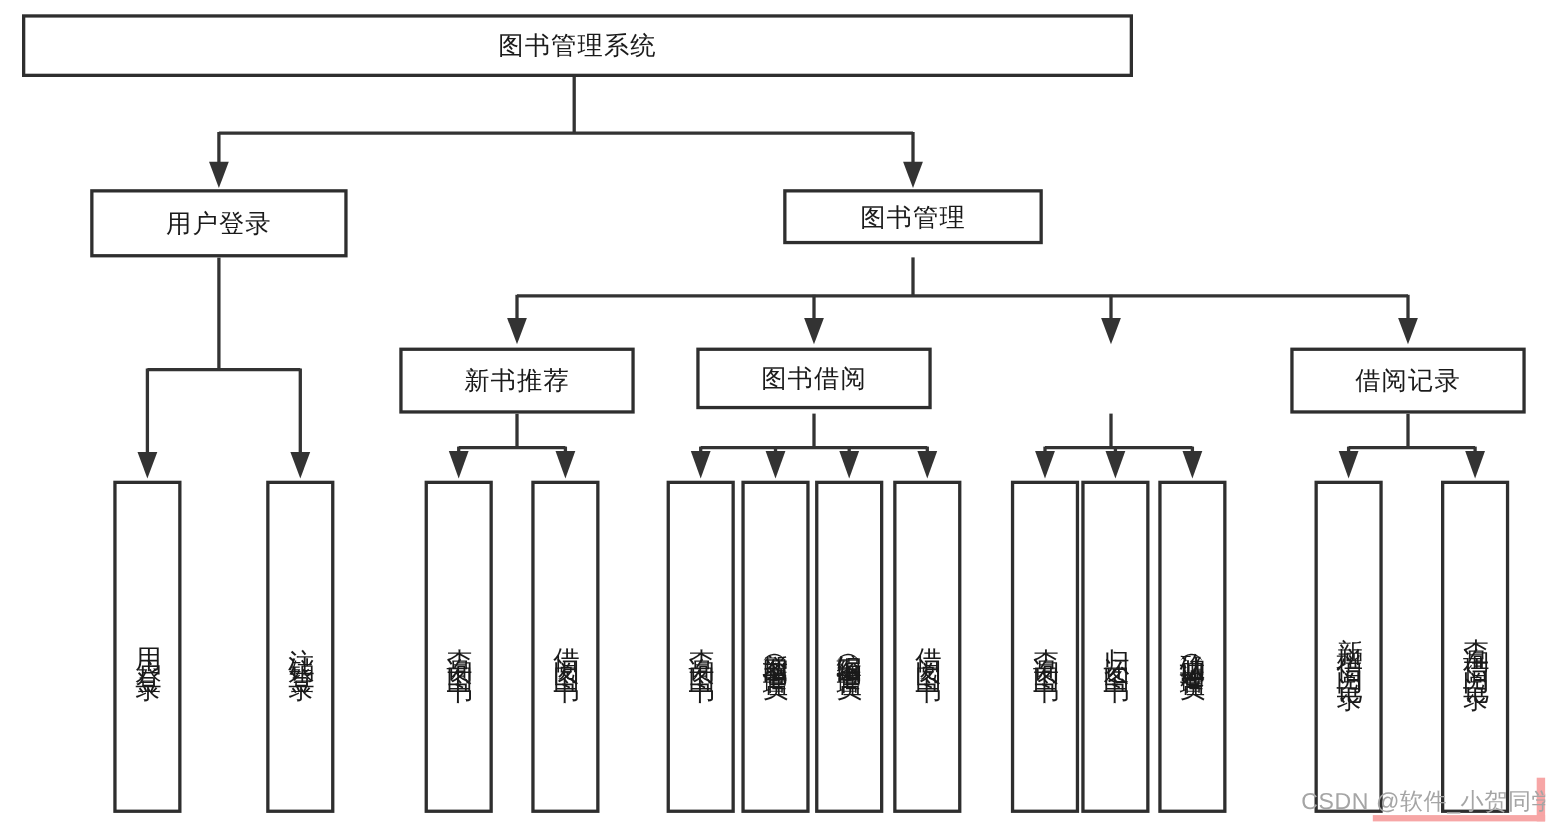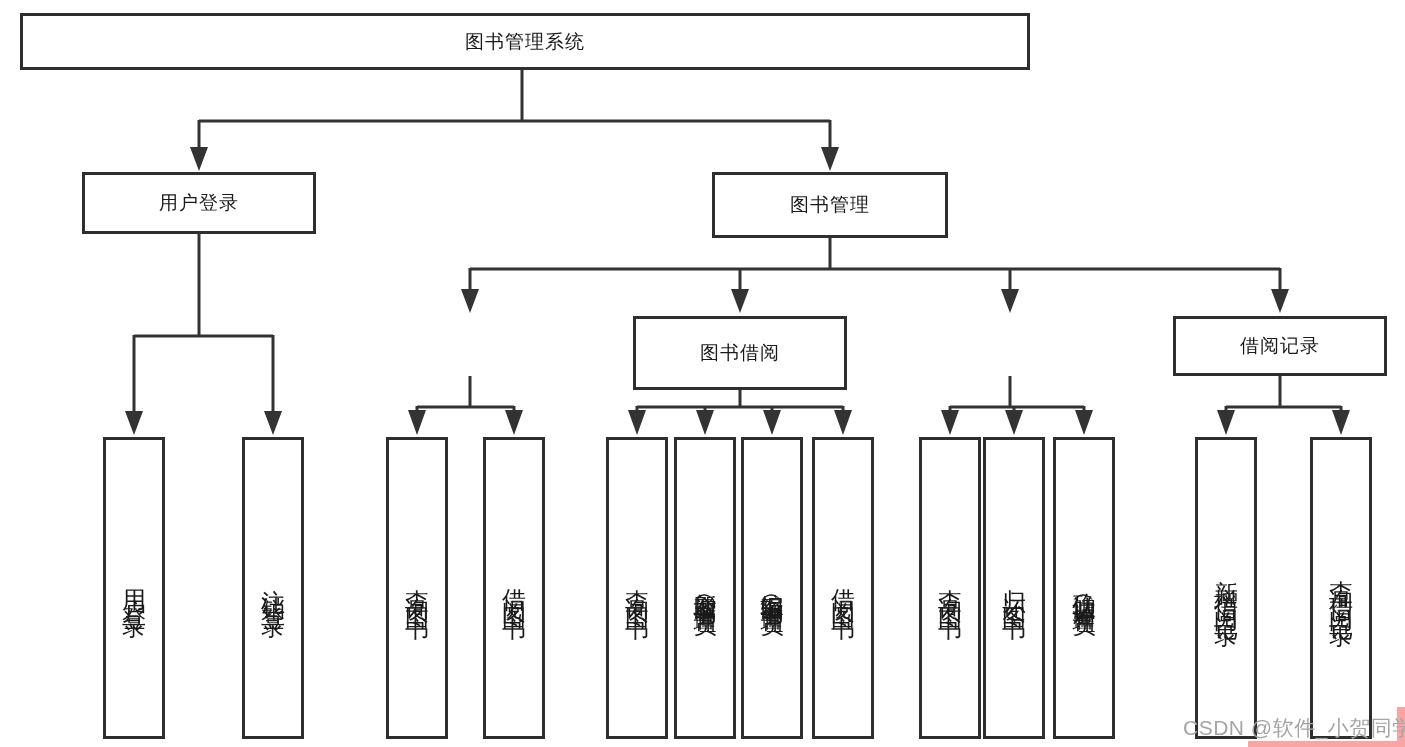--- a/index.html
+++ b/index.html
@@ -9,21 +9,21 @@
     font-family:"Liberation Sans", sans-serif;
     color:#1a1a1a;
   }
   .wires { position:absolute; left:0; top:0; width:1405px; height:747px; }
 
   .hnode {
     position:absolute; box-sizing:border-box;
     background:#ffffff; border:3px solid #2e2e2e;
     display:flex; align-items:center; justify-content:center;
   }
-  .hlabel { font-size:19px; letter-spacing:1px; }
+  .hlabel { font-size:23px; letter-spacing:1px; }
 
   .leaf {
     position:absolute; box-sizing:border-box;
     top:437px; width:62px; height:302px;
     background:#ffffff; border:3px solid #2e2e2e;
     display:flex; align-items:center; justify-content:center;
   }
   .vtext {
     writing-mode:vertical-rl; text-orientation:mixed;
     font-size:24px; line-height:1; letter-spacing:9px;
@@ -115,25 +115,28 @@
     </g>
   </svg>
 
   <div class="hnode" style="left:20px; top:13px; width:1010px; height:57px">
     <span class="hlabel">图书管理系统</span>
   </div>
 
   <div class="hnode" style="left:82px; top:172px; width:234px; height:62px">
     <span class="hlabel">用户登录</span>
   </div>
-  <div class="hnode" style="left:712px; top:172px; width:236px; height:66px">
+  <div class="hnode" style="left:712px; top:172px; width:236px; height:50px">
     <span class="hlabel">图书管理</span>
   </div>
 
-  <div class="hnode" style="left:633px; top:316px; width:214px; height:74px">
+  <div class="hnode" style="left:363px; top:316px; width:214px; height:60px">
+    <span class="hlabel">新书推荐</span>
+  </div>
+  <div class="hnode" style="left:633px; top:316px; width:214px; height:56px">
     <span class="hlabel">图书借阅</span>
   </div>
   <div class="hnode" style="left:1173px; top:316px; width:214px; height:60px">
     <span class="hlabel">借阅记录</span>
   </div>
 
   <div class="leaf" style="left:103px">
     <span class="vtext">用户登录</span>
   </div>
   <div class="leaf" style="left:242px">

